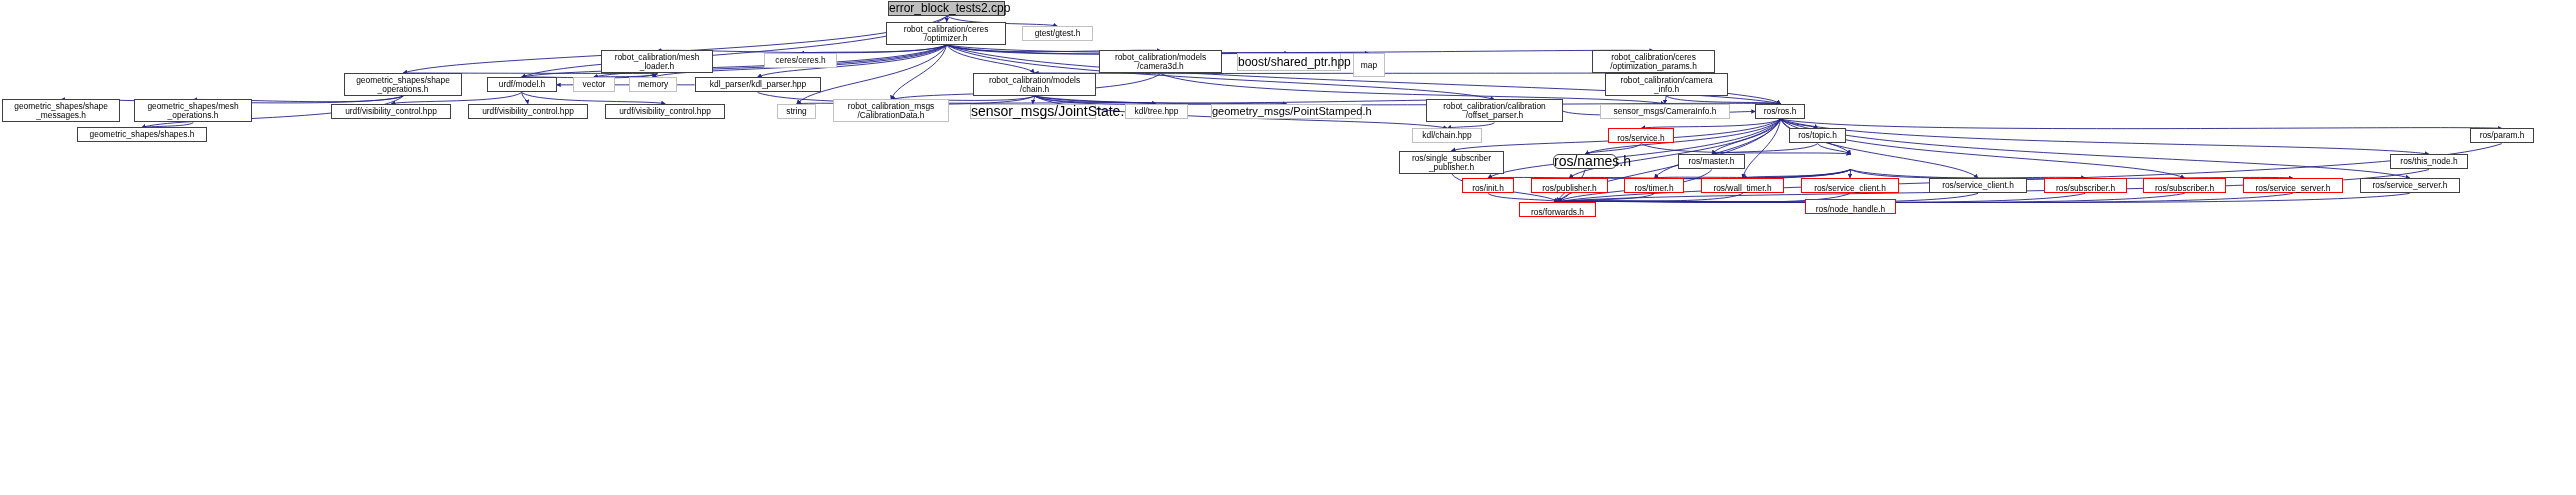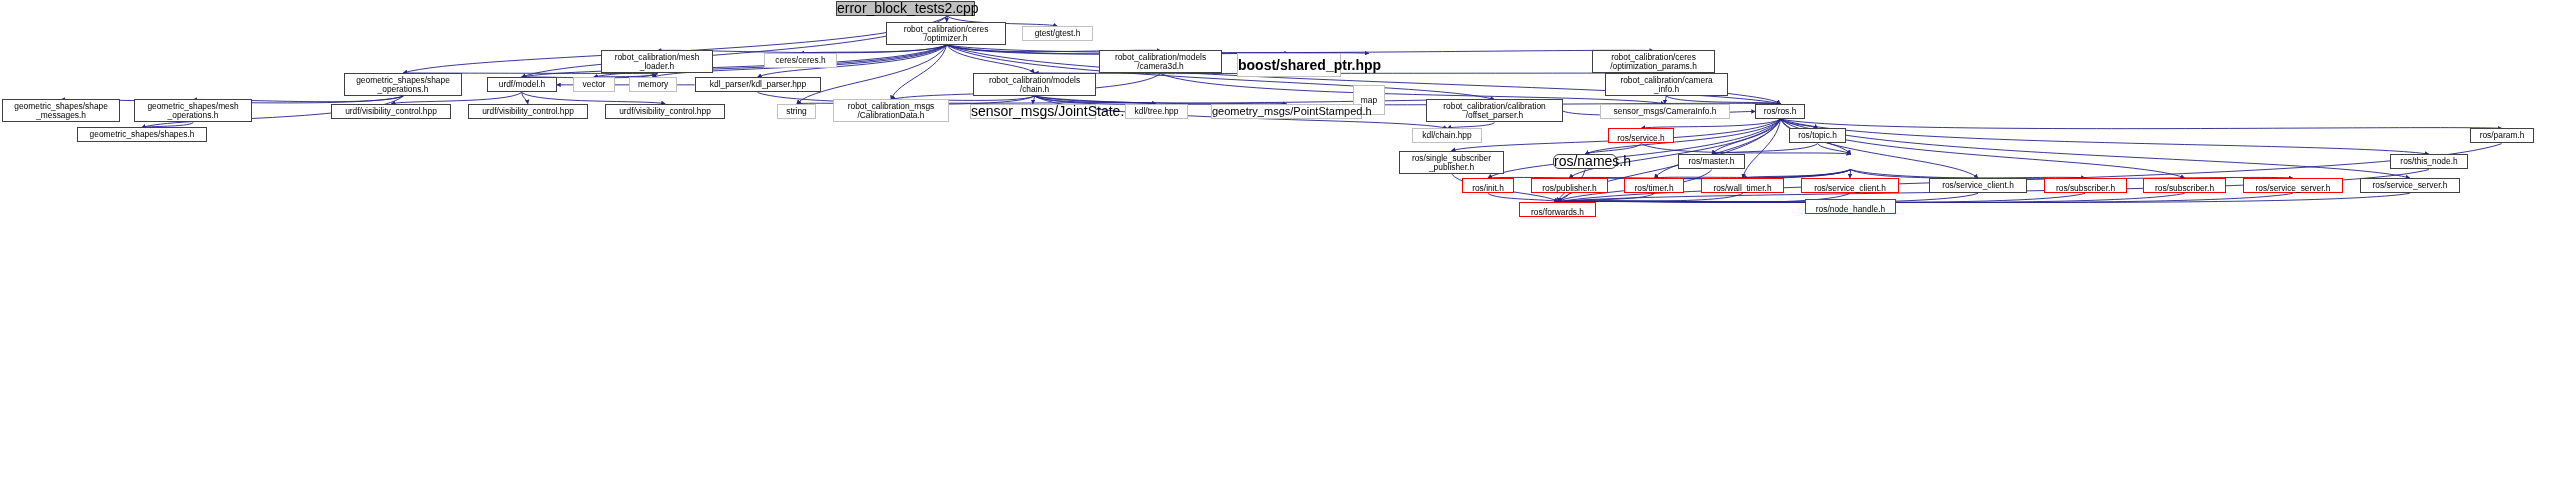--- a/index.html
+++ b/index.html
@@ -115,31 +115,31 @@
         <path d="M 2825 276 C 2753 298.9, 2297 283.8, 2225 288" fill="none" stroke="#25258c" stroke-width="1.3" marker-end="url(#arrow)"></path>
         <path d="M 2978 276 C 2887.64 298.9, 2315.36 283.8, 2225 288" fill="none" stroke="#25258c" stroke-width="1.3" marker-end="url(#arrow)"></path>
         <path d="M 3120 276 C 3012.6 298.9, 2332.4 283.8, 2225 288" fill="none" stroke="#25258c" stroke-width="1.3" marker-end="url(#arrow)"></path>
         <path d="M 3274.5 276 C 3148.56 298.9, 2350.94 283.8, 2225 288" fill="none" stroke="#25258c" stroke-width="1.3" marker-end="url(#arrow)"></path>
         <path d="M 3441.5 276 C 3295.52 298.9, 2370.98 283.8, 2225 288" fill="none" stroke="#25258c" stroke-width="1.3" marker-end="url(#arrow)"></path>
         <path d="M 3573 205 C 3411.24 259.85, 2386.76 258.95, 2225 288" fill="none" stroke="#25258c" stroke-width="1.3" marker-end="url(#arrow)"></path>
         <path d="M 3469 242 C 3319.72 280.2, 2374.28 271.9, 2225 288" fill="none" stroke="#25258c" stroke-width="1.3" marker-end="url(#arrow)"></path>
       </g>
   </svg>
   <div id="nodes-layer">
-      <div class="node n-root" style="left: 836px; top: 0.7px; width: 139px; height: 15.4px; font-size: 14px;"><span>error_block_tests2.cpp</span></div>
+      <div class="node n-root" style="left: 888px; top: 0.7px; width: 117px; height: 15.4px; font-size: 12px;"><span>error_block_tests2.cpp</span></div>
       <div class="node n-hdr" style="left: 886px; top: 22px; width: 120px; height: 23px; font-size: 8.4px;"><span>robot_calibration/ceres
 /optimizer.h</span></div>
       <div class="node n-ext" style="left: 1022px; top: 26px; width: 71px; height: 15.4px; font-size: 8.4px;"><span>gtest/gtest.h</span></div>
       <div class="node n-hdr" style="left: 601px; top: 50px; width: 112px; height: 23px; font-size: 8.4px;"><span>robot_calibration/mesh
 _loader.h</span></div>
       <div class="node n-ext" style="left: 764px; top: 53px; width: 73px; height: 15.4px; font-size: 8.4px;"><span>ceres/ceres.h</span></div>
       <div class="node n-hdr" style="left: 1099px; top: 50px; width: 123px; height: 23px; font-size: 8.4px;"><span>robot_calibration/models
 /camera3d.h</span></div>
-      <div class="node n-ext" style="left: 1237px; top: 53px; width: 104px; height: 24px; font-size: 14px; font-weight: bold;"><span>boost/shared_ptr.hpp</span></div>
-      <div class="node n-ext" style="left: 1353px; top: 53px; width: 32px; height: 30px; font-size: 8.4px; margin-top: 32px;"><span>map</span></div>
+      <div class="node n-ext" style="left: 1237px; top: 53px; width: 104px; height: 18px; font-size: 12px;"><span>boost/shared_ptr.hpp</span></div>
+      <div class="node n-ext" style="left: 1353px; top: 53px; width: 32px; height: 24px; font-size: 8.4px;"><span>map</span></div>
       <div class="node n-hdr" style="left: 1592px; top: 50px; width: 123px; height: 23px; font-size: 8.4px;"><span>robot_calibration/ceres
 /optimization_params.h</span></div>
       <div class="node n-hdr" style="left: 344px; top: 73px; width: 118px; height: 23px; font-size: 8.4px;"><span>geometric_shapes/shape
 _operations.h</span></div>
       <div class="node n-hdr" style="left: 487px; top: 77px; width: 70px; height: 15.4px; font-size: 8.4px;"><span>urdf/model.h</span></div>
       <div class="node n-ext" style="left: 573px; top: 77px; width: 42px; height: 15.4px; font-size: 8.4px;"><span>vector</span></div>
       <div class="node n-ext" style="left: 629px; top: 77px; width: 48px; height: 15.4px; font-size: 8.4px;"><span>memory</span></div>
       <div class="node n-hdr" style="left: 695px; top: 77px; width: 126px; height: 15.4px; font-size: 8.4px;"><span>kdl_parser/kdl_parser.hpp</span></div>
       <div class="node n-hdr" style="left: 973px; top: 73px; width: 123px; height: 23px; font-size: 8.4px;"><span>robot_calibration/models
 /chain.h</span></div>

